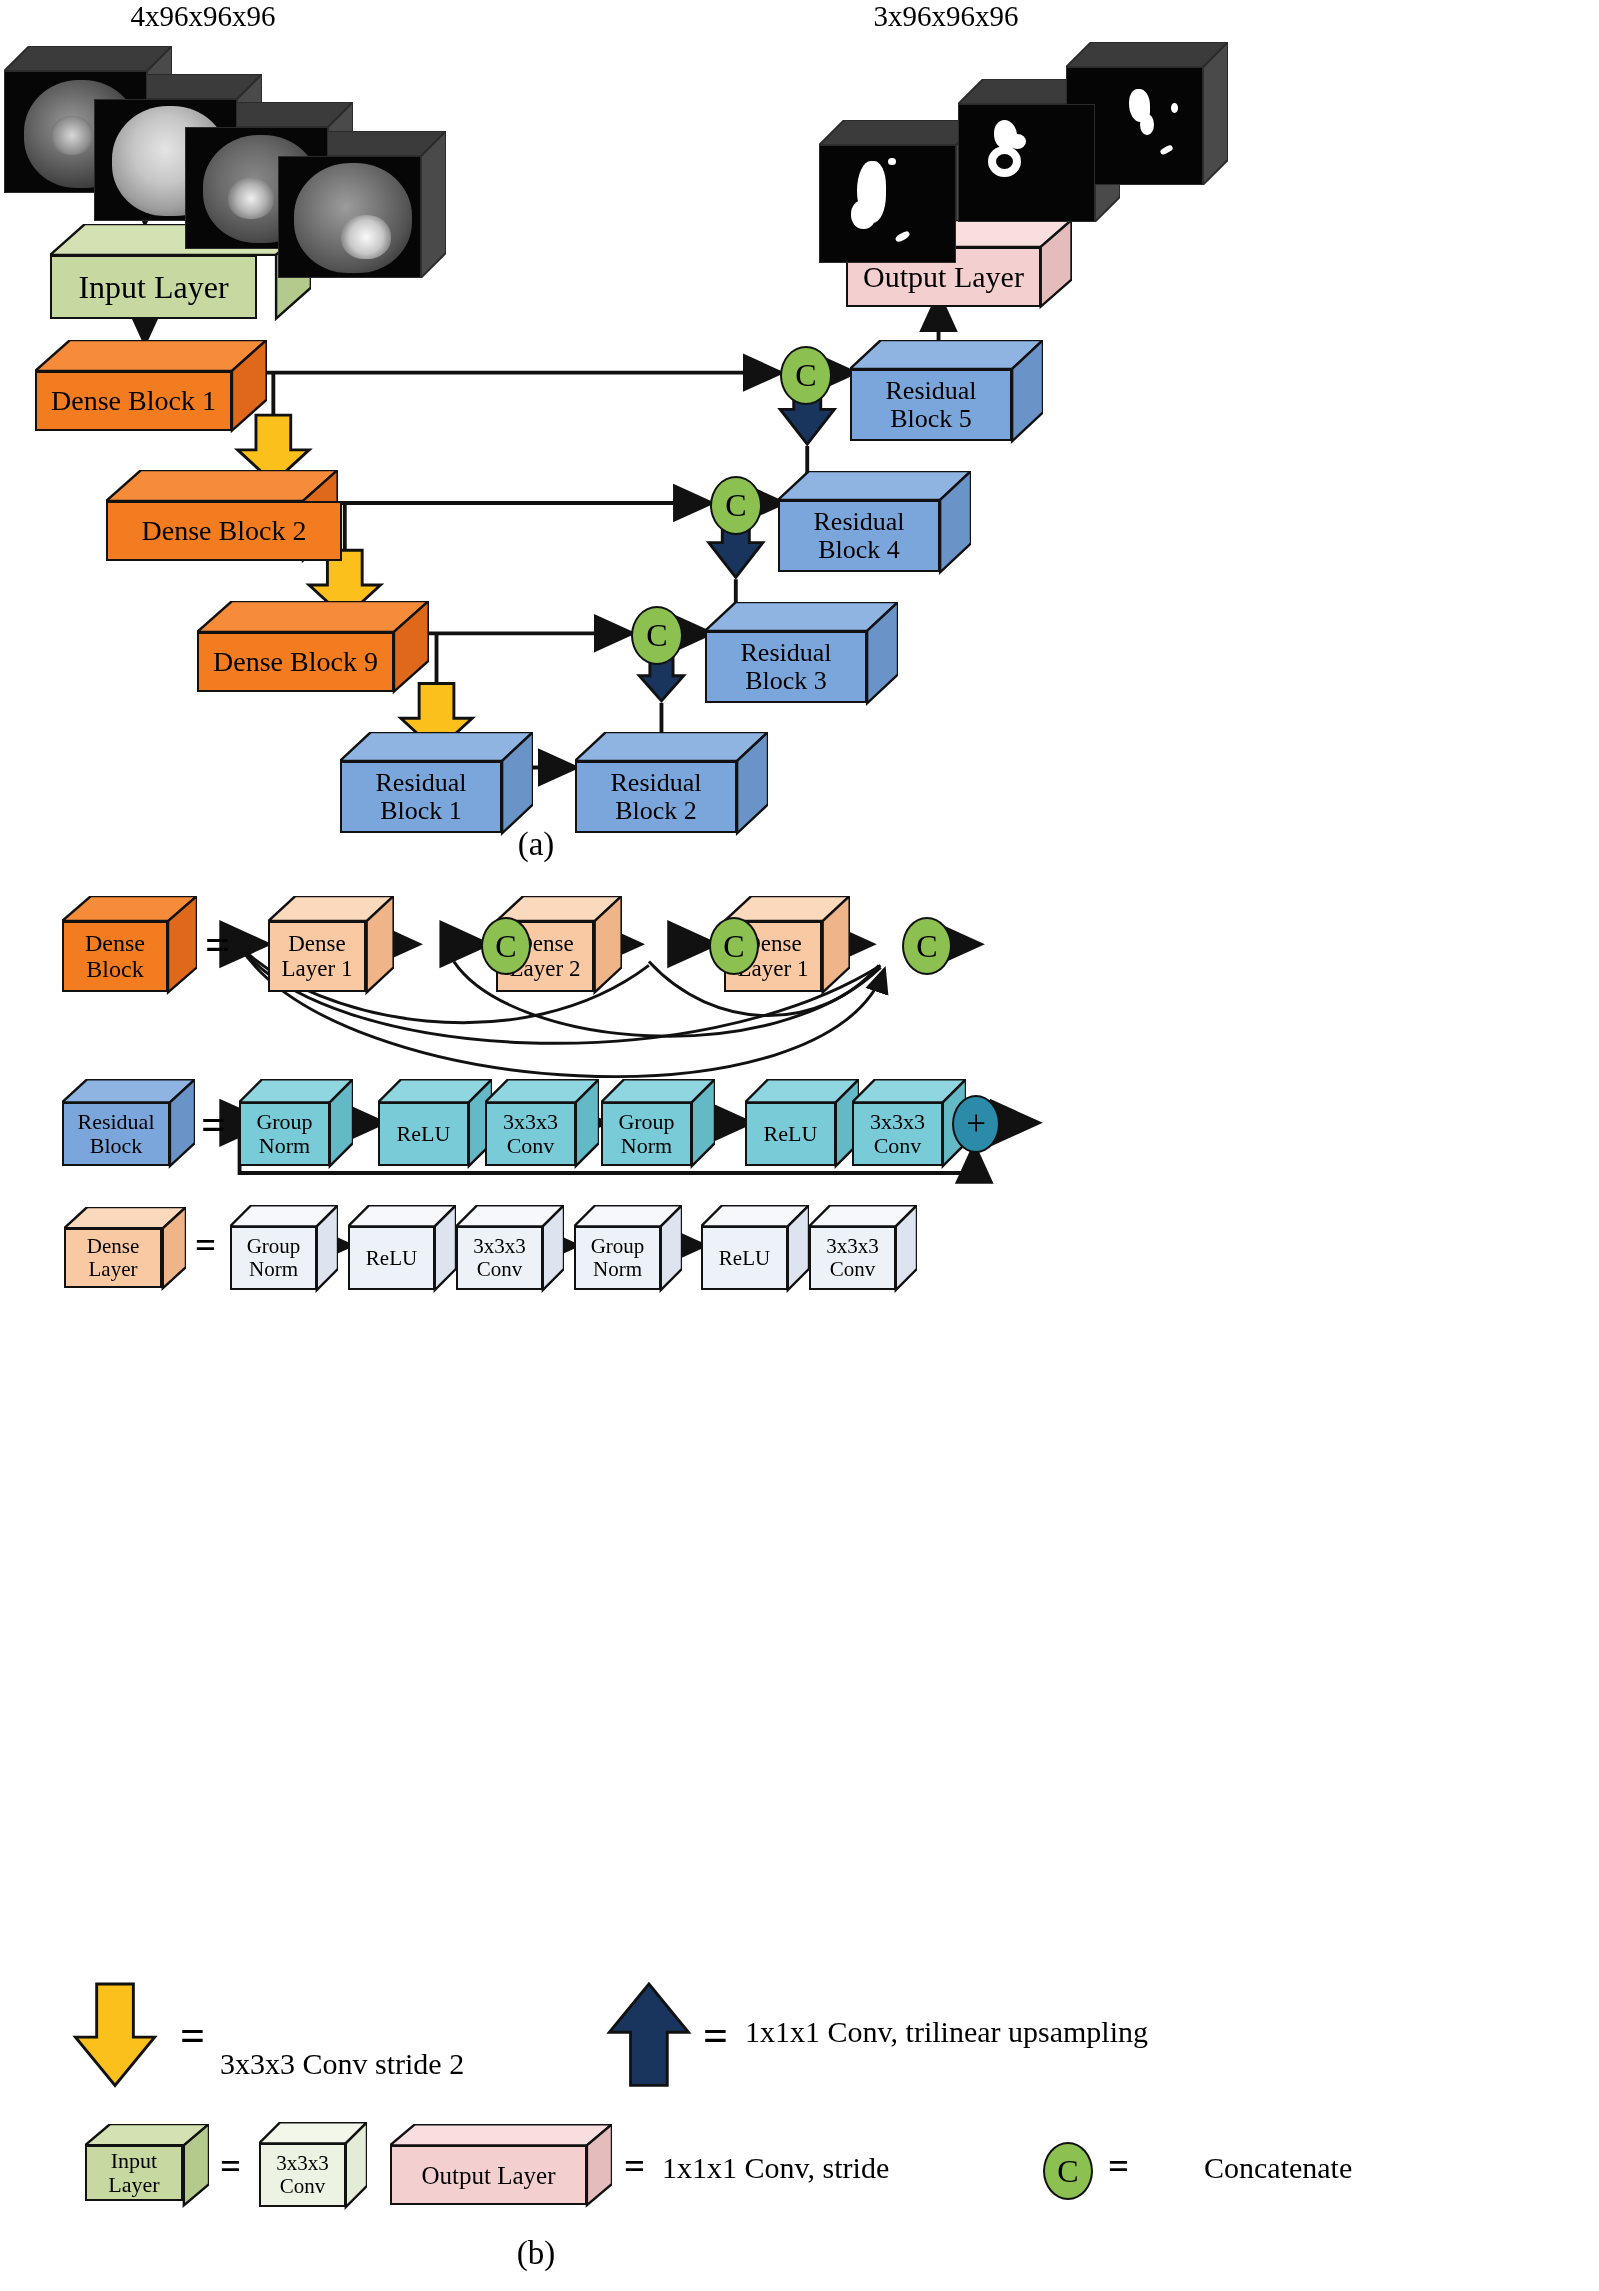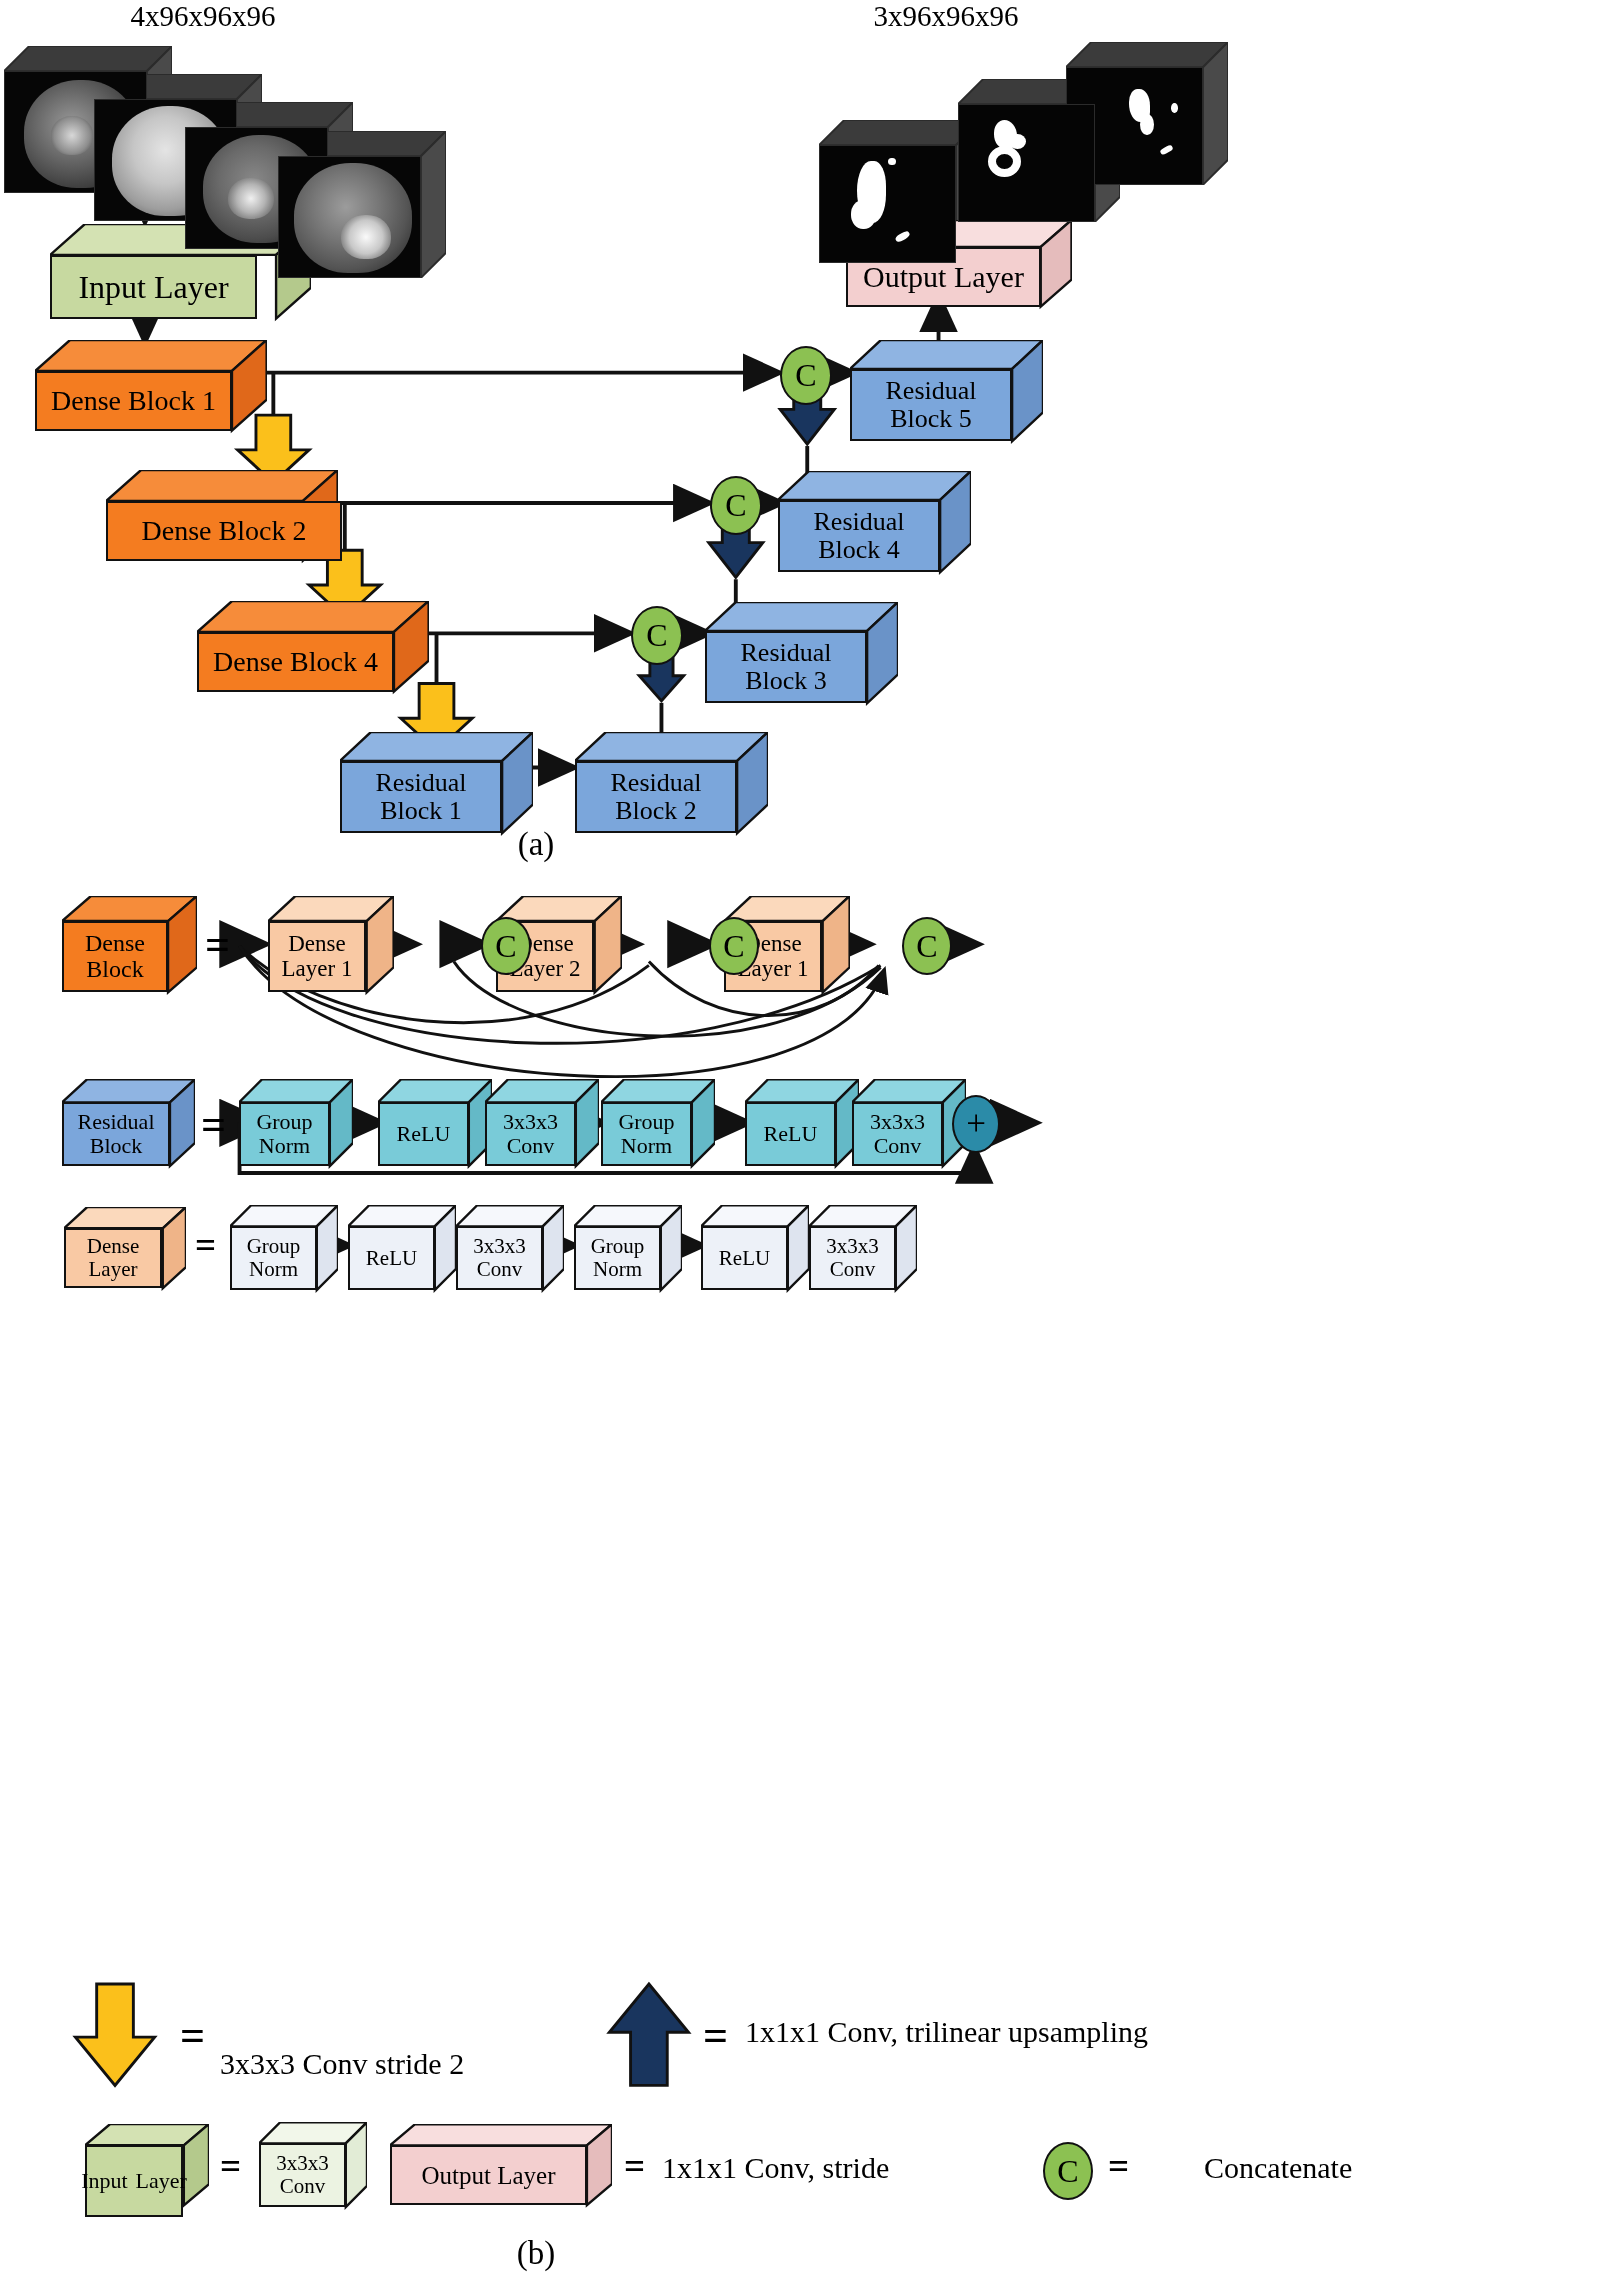--- a/index.html
+++ b/index.html
@@ -300,21 +300,21 @@
       <span class="lbl">Dense Block 2</span>
     </div>
   </div>
 
   <div class="box3d" style="left:197px; top:601px;">
     <svg width="232" height="106" style="position:absolute;left:0;top:0;z-index:1;" viewBox="0 0 240 110">
       <polygon points="0,32 36,0 240,0 204,32" fill="#F68C3A" stroke="#111" stroke-width="2.5"></polygon>
       <polygon points="204,32 240,0 240,62 204,94" fill="#E0681A" stroke="#111" stroke-width="2.5"></polygon>
     </svg>
     <div class="face" style="top:31px;width:197px;height:60px;background:#F47C20;font-size:28px;">
-      <span class="lbl">Dense Block 4</span>
+      <span class="lbl">Dense Block 9</span>
     </div>
   </div>
 
   <div class="box3d" style="left:340px; top:732px;">
     <svg width="193" height="111" style="position:absolute;left:0;top:0;z-index:1;" viewBox="0 0 200 115">
       <polygon points="0,30 32,0 200,0 168,30" fill="#8FB4E2" stroke="#111" stroke-width="2.5"></polygon>
       <polygon points="168,30 200,0 200,75 168,105" fill="#6A93C8" stroke="#111" stroke-width="2.5"></polygon>
     </svg>
     <div class="face" style="top:29px;width:162px;height:72px;background:#7BA6DB;font-size:26px;flex-direction:column;">
       <span class="lbl">Residual</span>
@@ -645,21 +645,21 @@
   <div class="legtext" style="left:220px; top:2015px;margin-top:32px;">3x3x3 Conv stride 2</div>
 
   <div class="eqsign" style="left:703px; top:2010px;">=</div>
   <div class="legtext" style="left:745px; top:2015px;">1x1x1 Conv, trilinear upsampling</div>
 
   <div class="box3d" style="left:85px; top:2124px;">
     <svg width="124" height="93" style="position:absolute;left:0;top:0;z-index:1;" viewBox="0 0 128 96">
       <polygon points="0,22 26,0 128,0 102,22" fill="#D4E2B3" stroke="#111" stroke-width="2.5"></polygon>
       <polygon points="102,22 128,0 128,62 102,84" fill="#B4C98C" stroke="#111" stroke-width="2.5"></polygon>
     </svg>
-    <div class="face" style="top:21px;width:98px;height:72px;background:#C7D9A0;font-size:22px;flex-direction:row;">
+    <div class="face" style="top:21px;width:98px;height:56px;background:#C7D9A0;font-size:22px;flex-direction:column;">
       <span class="lbl">Input</span>
       <span class="lbl">Layer</span>
     </div>
   </div>
   <div class="eqsign" style="left:220px; top:2145px; font-size:37px;">=</div>
 
   <div class="box3d" style="left:259px; top:2122px;">
     <svg width="108" height="95" style="position:absolute;left:0;top:0;z-index:1;" viewBox="0 0 112 98">
       <polygon points="0,22 22,0 112,0 90,22" fill="#F2F7EA" stroke="#111" stroke-width="2.5"></polygon>
       <polygon points="90,22 112,0 112,66 90,88" fill="#E2ECD6" stroke="#111" stroke-width="2.5"></polygon>

